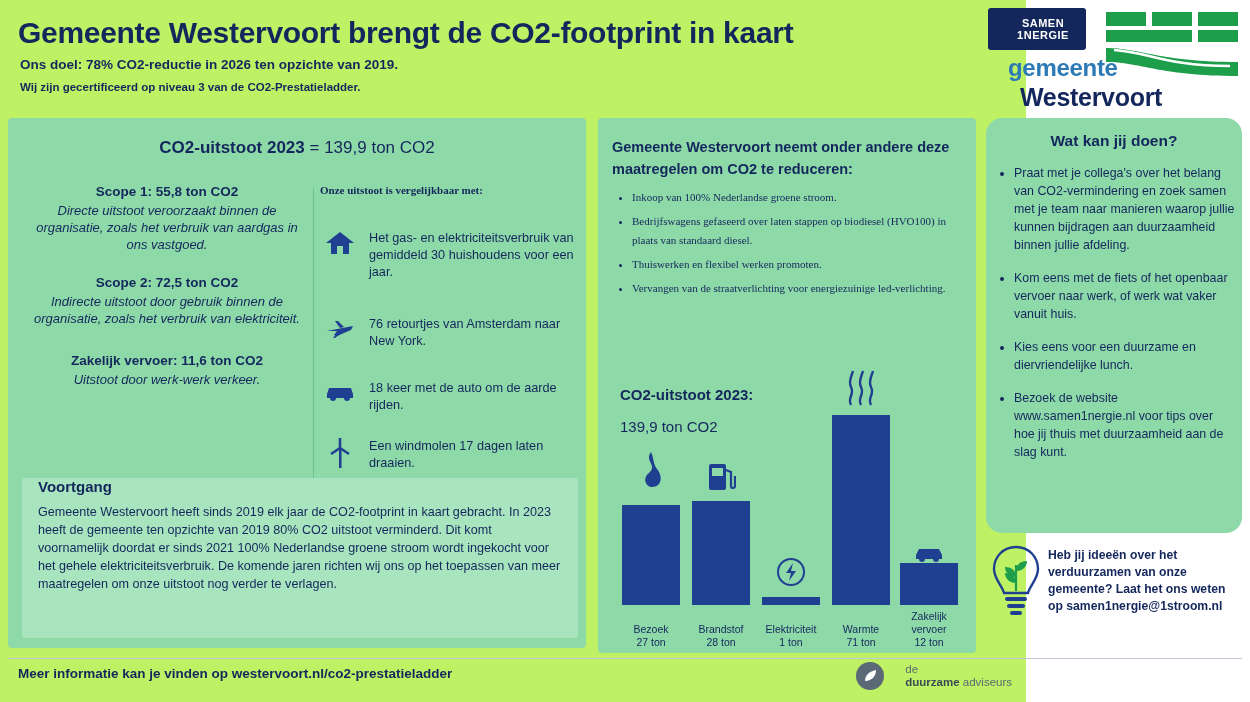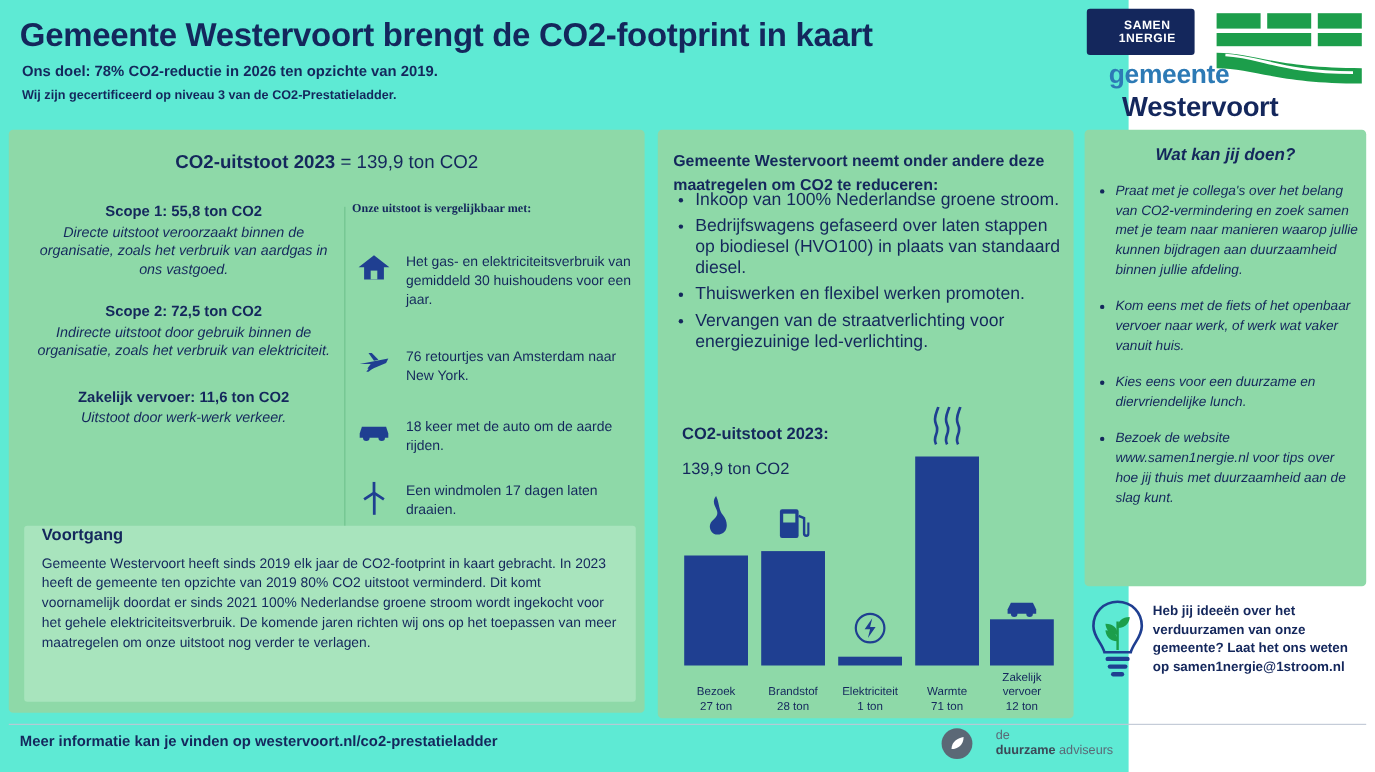--- a/index.html
+++ b/index.html
@@ -7,21 +7,21 @@
     margin: 0; padding: 0;
     width: 1250px; height: 702px;
     background: #ffffff;
     font-family: "Liberation Sans", sans-serif;
     color: #1a2e5a;
     overflow: hidden;
   }
   .page {
     position: relative;
     width: 1026px; height: 702px;
-    background: #5eead4;
+    background: #bef264;
   }
 
   
   .header {
     position: absolute; left: 0; top: 0; width: 1250px; height: 115px;
   }
   .title {
     position: absolute; left: 18px; top: 16px;
     font-size: 30px; font-weight: bold; letter-spacing: -0.3px;
     color: #14275c;
@@ -62,21 +62,21 @@
   .panel-left {
     position: absolute; left: 8px; top: 118px; width: 578px; height: 530px;
     background: #8ed9a8; border-radius: 4px;
   }
   .panel-mid {
     position: absolute; left: 598px; top: 118px; width: 378px; height: 535px;
     background: #8ed9a8; border-radius: 4px;
   }
   .panel-right {
     position: absolute; left: 986px; top: 118px; width: 256px; height: 415px;
-    background: #8ed9a8; border-radius: 4px; font-style: italic;
+    background: #8ed9a8; border-radius: 16px;
   }
 
   
   .l-head {
     position: absolute; left: 0; top: 20px; width: 578px; text-align: center;
     font-size: 17px; font-weight: bold; color: #14275c;
   }
   .l-head .light { font-weight: normal; }
 
   .scopes { position: absolute; left: 18px; top: 66px; width: 282px; text-align: center; }
@@ -110,23 +110,23 @@
   }
   .v-h { font-size: 15px; font-weight: bold; color: #14275c; }
   .v-p { margin-top: 8px; font-size: 12.6px; line-height: 18px; color: #14275c; }
 
   
   .m-head {
     position: absolute; left: 14px; top: 18px; width: 350px;
     font-size: 14.5px; font-weight: bold; color: #14275c; line-height: 22px;
   }
   .m-list {
-    position: absolute; left: 16px; top: 54px; width: 352px;
+    position: absolute; left: 16px; top: 70px; width: 352px;
     margin: 0; padding-left: 18px;
-    font-size: 16px; line-height: 19px; color: #14275c;
+    font-size: 11px; line-height: 19px; color: #14275c; font-family: Liberation Serif, serif;
   }
   .m-list li { margin-bottom: 5px; }
 
   .chart-title {
     position: absolute; left: 22px; top: 268px;
     font-size: 15px; font-weight: bold; color: #14275c;
   }
   .chart-sub {
     position: absolute; left: 22px; top: 300px;
     font-size: 15px; color: #14275c;

